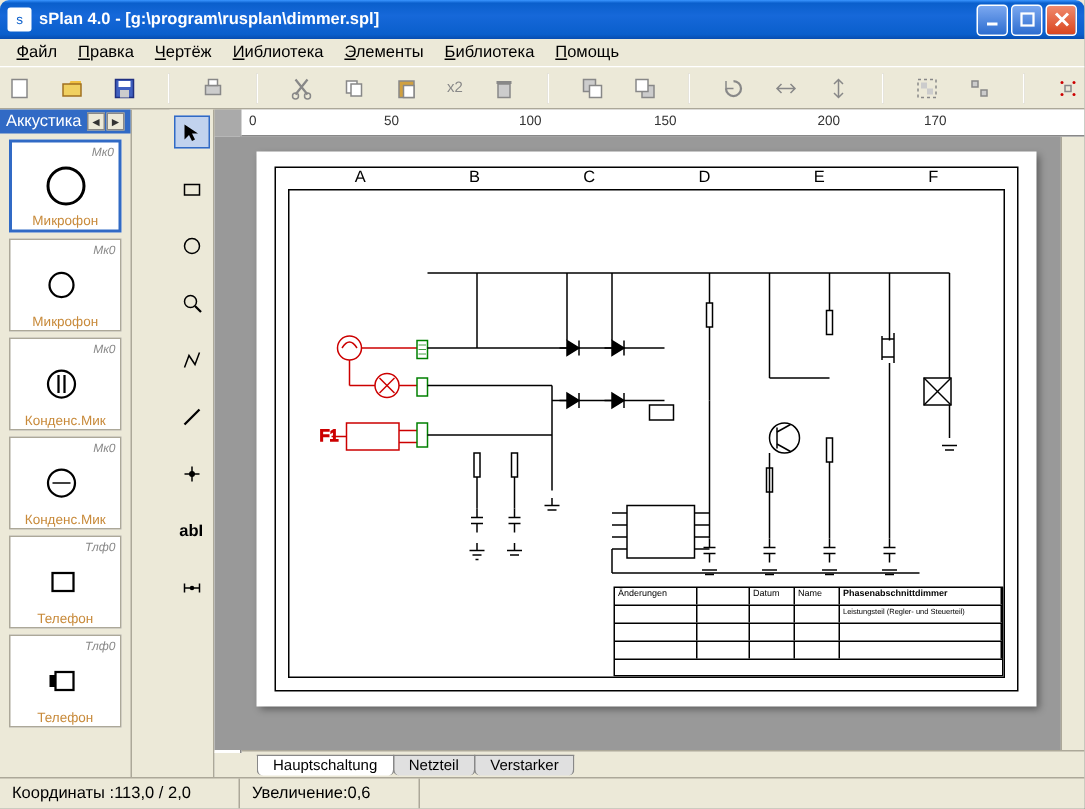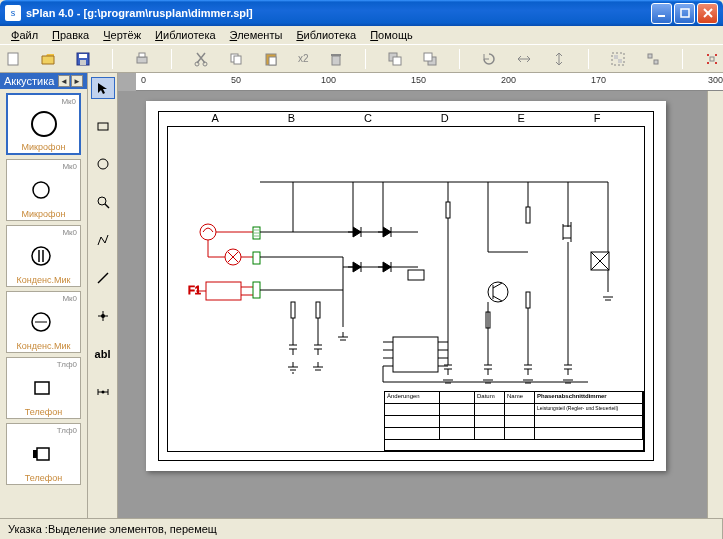--- a/index.html
+++ b/index.html
@@ -23,24 +23,24 @@
 
 .workspace { display: flex; height: 445px; }
 
 .palette { width: 88px; background: #ece9d8; border-right: 1px solid #aca899; display: flex; flex-direction: column; }
 .palette-head { background: #316ac5; color: #fff; padding: 2px 4px; display: flex; align-items: flex-end; justify-content: space-between; }
 .palette-head .arrows { display: flex; gap: 1px; }
 .palette-arrow { width: 12px; height: 12px; background: #ece9d8; border: 1px solid #888; display: flex; align-items: center; justify-content: center; font-size: 8px; color: #333; cursor: pointer; }
 .palette-items { flex: 1; overflow: hidden; }
 .pitem { height: 62px; border: 1px solid #aca899; margin: 4px 6px; background: #fff; display: flex; flex-direction: column; align-items: center; justify-content: center; cursor: pointer; position: relative; }
 .pitem.sel { border: 2px solid #316ac5; }
-.pitem-label { font-size: 8px; color: #888; position: absolute; top: 2px; right: 3px; }
+.pitem-label { font-size: 8px; color: #888; position: absolute; top: 2px; right: 3px; font-style: italic; }
 .pitem-cap { font-size: 9px; color: #c88a3a; position: absolute; bottom: 1px; text-align: right; }
 
-.toolcol { width: 30px; background: #ece9d8; border-right: 1px solid #aca899; display: flex; flex-direction: column; padding: 4px 2px; gap: 16px; align-items: center; }
+.toolcol { width: 30px; background: #ece9d8; border-right: 1px solid #aca899; display: flex; flex-direction: column; padding: 4px 2px; gap: 16px; align-items: center; margin-left: 25px; }
 .tcbtn { width: 24px; height: 22px; display: flex; align-items: center; justify-content: center; cursor: pointer; border: 1px solid transparent; }
 .tcbtn.sel { border: 1px solid #316ac5; background: #c1d2ee; }
 
 .canvas-area { flex: 1; display: flex; flex-direction: column; background: #aaa; position: relative; }
 .ruler-h { height: 18px; background: #fff; display: flex; position: relative; border-bottom: 1px solid #888; margin-left: 18px; }
 .ruler-h .tick { position: absolute; font-size: 9px; color: #333; top: 2px; }
 .ruler-v { width: 18px; background: #fff; position: absolute; left: 0; top: 18px; bottom: 16px; border-right: 1px solid #888; }
 .ruler-v .tick { position: absolute; font-size: 9px; color: #333; left: 2px; }
 .canvas-mid { flex: 1; display: flex; }
 .canvas-scroll { flex: 1; background: #999; padding: 10px 10px 0 28px; overflow: hidden; position: relative; }
@@ -335,21 +335,21 @@
         </svg>
       </div>
   </div>
 
   <div class="canvas-area">
     <div class="ruler-h">
       <span class="tick" style="left:5px">0</span>
       <span class="tick" style="left:95px">50</span>
       <span class="tick" style="left:185px">100</span>
       <span class="tick" style="left:275px">150</span>
-      <span class="tick" style="left:365px">200</span>
+      <span class="tick" style="left:384px">200</span>
       <span class="tick" style="left:455px">170</span>
       <span class="tick" style="left:572px">300</span>
     </div>
     <div class="ruler-v">
       <span class="tick" style="top:5px">0</span>
       <span class="tick" style="top:95px">50</span>
       <span class="tick" style="top:185px">100</span>
       <span class="tick" style="top:275px">150</span>
     </div>
     <div class="canvas-mid">
@@ -579,21 +579,30 @@
                     <div class="cell" style="width:30px"></div>
                     <div class="cell" style="flex:1"></div>
                   </div>
               </div>
             </div>
           </div>
         </div>
       </div>
       <div class="scrollbar-v"></div>
     </div>
+    <div class="sheet-tabs">
+      <div class="stab active">Hauptschaltung</div>
+      <div class="stab inactive">Netzteil</div>
+      <div class="stab inactive">Verstarker</div>
+    </div>
   </div>
 </div>
 
 <div class="statusbar">
-  <div class="status-cell" style="flex:1">
-      <span>Указка : </span>
-      <span>Выделение элементов, перемещ</span>
+  <div class="status-cell" style="width:160px">
+      <span>Координаты : </span>
+      <span>113,0 / 2,0</span>
+    </div>
+  <div class="status-cell" style="width:120px">
+      <span>Увеличение: </span>
+      <span>0,6</span>
     </div>
 </div>
 
 </body></html>

